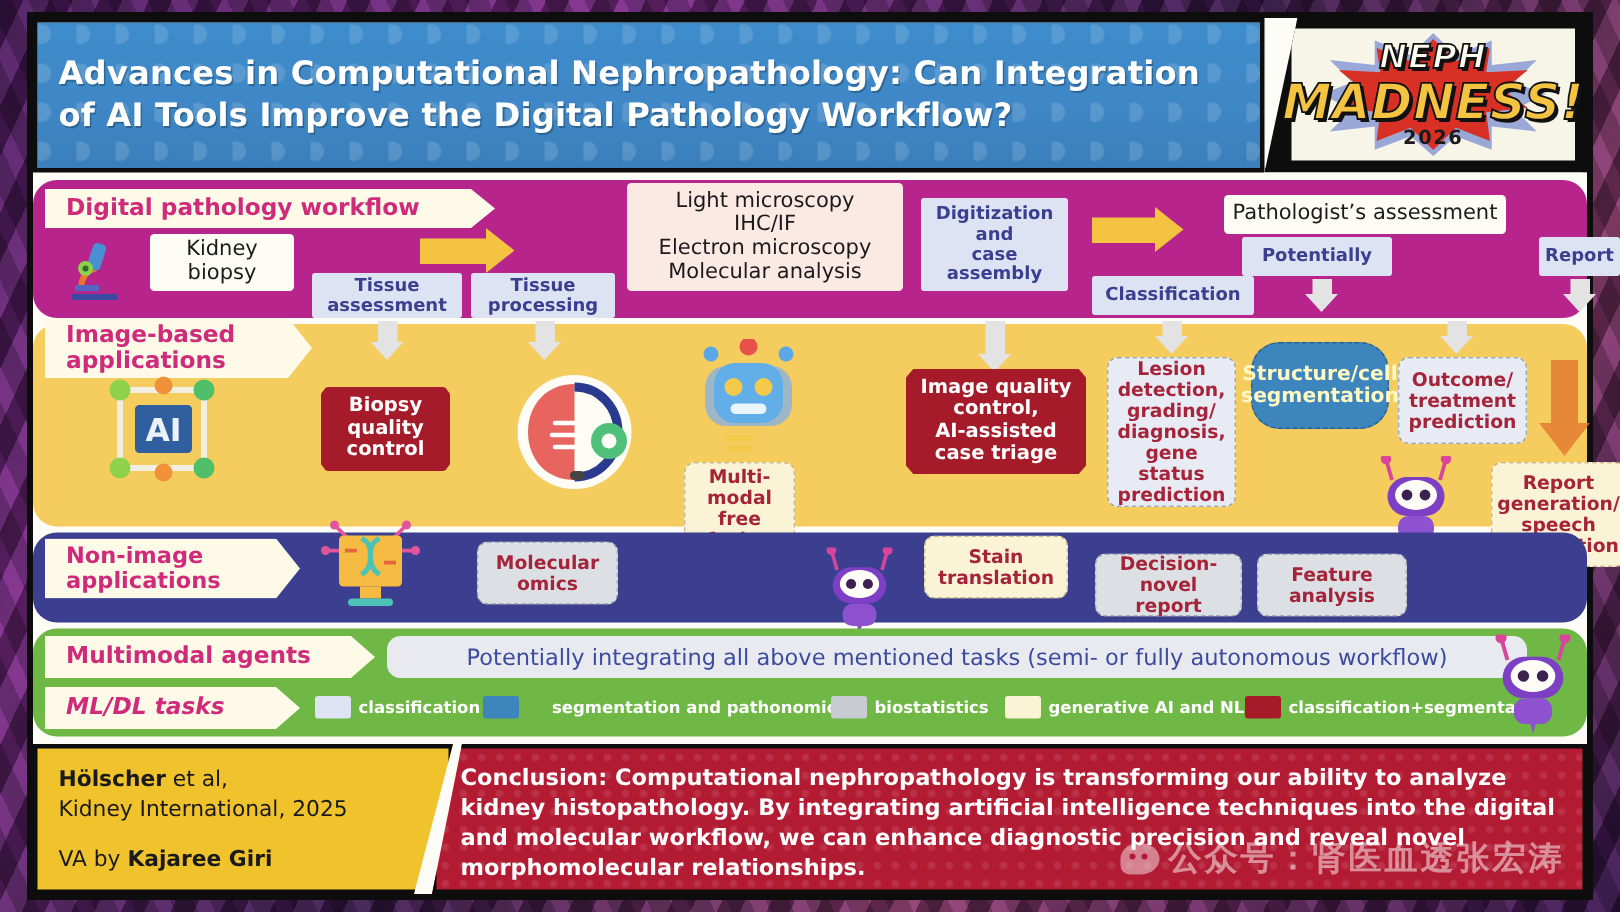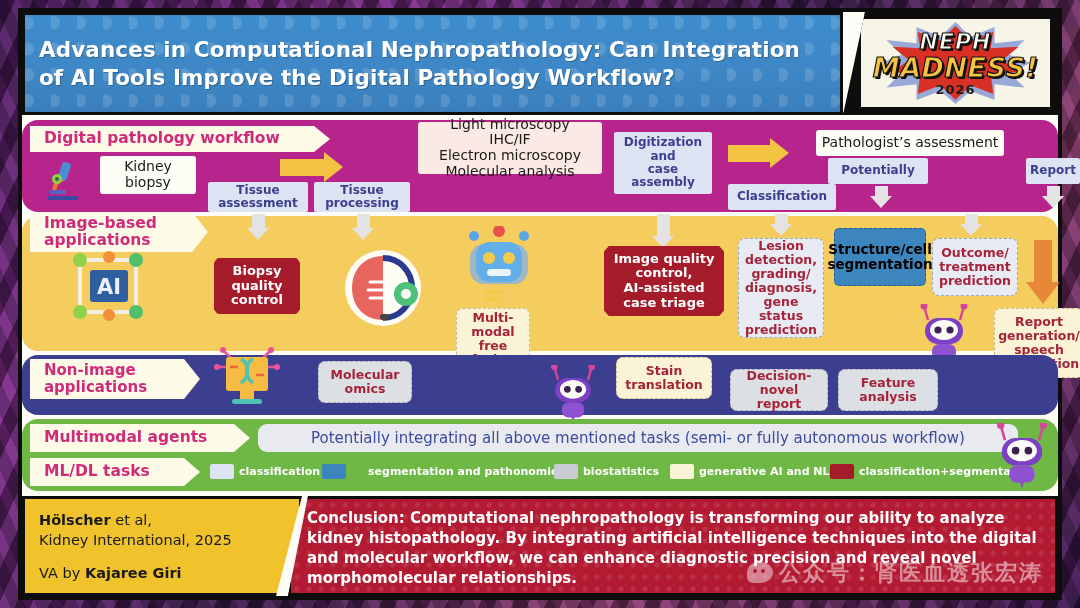--- a/index.html
+++ b/index.html
@@ -46,21 +46,21 @@
     display:flex; align-items:center; justify-content:center; }
   .burst { position:relative; width:100%; height:100%; display:flex; align-items:center; justify-content:center;}
   .burst-blue, .burst-red { position:absolute; left:50%; top:50%; transform:translate(-50%,-50%); }
   .burst-blue{ width:150px; height:82px; background:#9aa8d8;
      clip-path:polygon(50% 0,60% 18%,76% 6%,76% 26%,96% 22%,86% 40%,100% 50%,86% 62%,96% 80%,76% 76%,76% 95%,60% 84%,50% 100%,40% 84%,24% 95%,24% 76%,4% 80%,14% 62%,0 50%,14% 40%,4% 22%,24% 26%,24% 6%,40% 18%);}
   .burst-red{ width:126px; height:74px; background:#d93025;
      clip-path:polygon(50% 0,62% 20%,80% 8%,78% 30%,100% 28%,87% 46%,100% 62%,78% 66%,80% 92%,62% 80%,50% 100%,38% 80%,20% 92%,22% 66%,0 62%,13% 46%,0 28%,22% 30%,20% 8%,38% 20%);}
   .logo-txt{ position:relative; z-index:3; text-align:center; line-height:1; }
   .logo-neph{ font-size:22px; font-weight:bold; color:#fdfcf0; letter-spacing:1px;
       -webkit-text-stroke:1.2px #111; text-shadow:2px 2px 0 #111; font-style:italic;}
-  .logo-mad{ font-size:27px; font-weight:bold; color:#f5c342; letter-spacing:.5px; font-style:italic;
+  .logo-mad{ font-size:33px; font-weight:bold; color:#f5c342; letter-spacing:.5px; font-style:italic;
       -webkit-text-stroke:1.2px #111; text-shadow:2px 2px 0 #111; margin-top:1px;}
   .logo-year{ font-size:13px; font-weight:bold; color:#1b1b1b; margin-top:2px; letter-spacing:1px;}
 
   
   .panel { position:relative; flex:1; display:flex; flex-direction:column; gap:4px; }
 
   .band { position:relative; border-radius:16px; }
   .band-magenta { background:#b7258c; height:92px; }
   .band-yellow  { background:#f5cc5e; height:135px; }
   .band-navy    { background:#3c3f90; height:60px; }
@@ -77,21 +77,21 @@
   
   .node{ position:absolute; display:flex; align-items:center; justify-content:center;
     text-align:center; line-height:1.12; font-weight:bold; padding:3px 5px; }
   .n-lav { background:#dde3f2; color:#3b3f8f; font-size:12px; border-radius:2px;}
   .n-cream { background:#fbe9e3; color:#1a1a1a; font-weight:normal; font-size:14px; border-radius:3px;}
   .n-white { background:#fdfcf5; color:#1a1a1a; font-weight:normal; font-size:14px; border-radius:3px;}
   .n-dark-red{ background:#a51b2a; color:#fff; font-size:13px;
      clip-path:polygon(0% 8%,4% 0,96% 0,100% 8%,100% 92%,96% 100%,4% 100%,0 92%); border-radius:5px;}
   .n-lav-out{ background:#e8eaf4; color:#a5243a; font-size:12.5px; border:1.5px dashed #9aa;
      border-radius:7px;}
-  .n-blue { background:#3d85bd; color:#000000; font-size:13.5px; border:1.5px dashed #2a5d85; border-radius:5px;}
+  .n-blue { background:#3d85bd; color:#fef9c3; font-size:13.5px; border:1.5px dashed #2a5d85; border-radius:19px;}
   .n-cream-out{ background:#fbf3d6; color:#a5243a; font-size:12.5px; border:1.5px dashed #c9b98a; border-radius:7px;}
   .n-grey-out{ background:#dcdfe4; color:#a5243a; font-size:12.5px; border:1.5px dashed #a8adb5; border-radius:7px;}
 
   
   .arr-down{ position:absolute; width:22px; }
   .arr-down i{ display:block; width:13px; height:var(--h,16px); background:#e3e3e3; margin:0 auto;}
   .arr-down b{ display:block; width:0;height:0;border-left:11px solid transparent;
      border-right:11px solid transparent; border-top:12px solid #e3e3e3;}
   .arr-big{ position:absolute; width:34px;}
   .arr-big i{ display:block;width:18px;height:var(--h,40px);background:#e3742f;opacity:.78;margin:0 auto;}
@@ -184,21 +184,21 @@
       <div class="arr-right" style="left:258px; top:32px;">
         <i style="--w:44px"></i>
           <b></b>
       </div>
 
       <div class="node n-lav" style="left:186px; top:62px; width:100px; height:30px; white-space:pre-line;">Tissue
 assessment</div>
       <div class="node n-lav" style="left:292px; top:62px; width:96px; height:30px; white-space:pre-line;">Tissue
 processing</div>
 
-      <div class="node n-cream" style="left:396px; top:2px; width:184px; height:52px; white-space:pre-line;">Light microscopy
+      <div class="node n-cream" style="left:396px; top:2px; width:184px; height:72px; white-space:pre-line;">Light microscopy
 IHC/IF
 Electron microscopy
 Molecular analysis</div>
 
       <div class="node n-lav" style="left:592px; top:12px; width:98px; height:62px; white-space:pre-line;">Digitization
 and
 case
 assembly</div>
 
       <div class="arr-right" style="left:706px; top:18px;">
@@ -385,21 +385,21 @@
         <rect x="12" y="40" width="24" height="16" rx="7" fill="#8e52d0"></rect>
         <path d="M22 55 l2 7 l2 -7z" fill="#8e52d0"></path>
       </svg>
     </div>
 
     <div class="band band-green">
       <div class="tag" style="left:8px; top:5px; width:220px; height:28px;">Multimodal agents</div>
 
       <div class="agents-pill" style="left:236px; top:5px; width:760px; height:28px;">Potentially integrating all above mentioned tasks (semi- or fully autonomous workflow)</div>
 
-      <div class="tag" style="left:8px; top:39px; width:170px; height:28px;">ML/DL tasks</div>
+      <div class="tag" style="left:8px; top:39px; width:170px; height:28px;font-style:italic;">ML/DL tasks</div>
 
       <div class="legend" style="left:188px; top:45px;">
         <span class="sw" style="background:#dde3f2"></span>
         <span>classification</span>
       </div>
       <div class="legend" style="left:300px; top:45px;gap:22px;">
         <span class="sw" style="background:#3d85bd"></span>
         <span>segmentation and pathonomics</span>
       </div>
       <div class="legend" style="left:532px; top:45px;">

